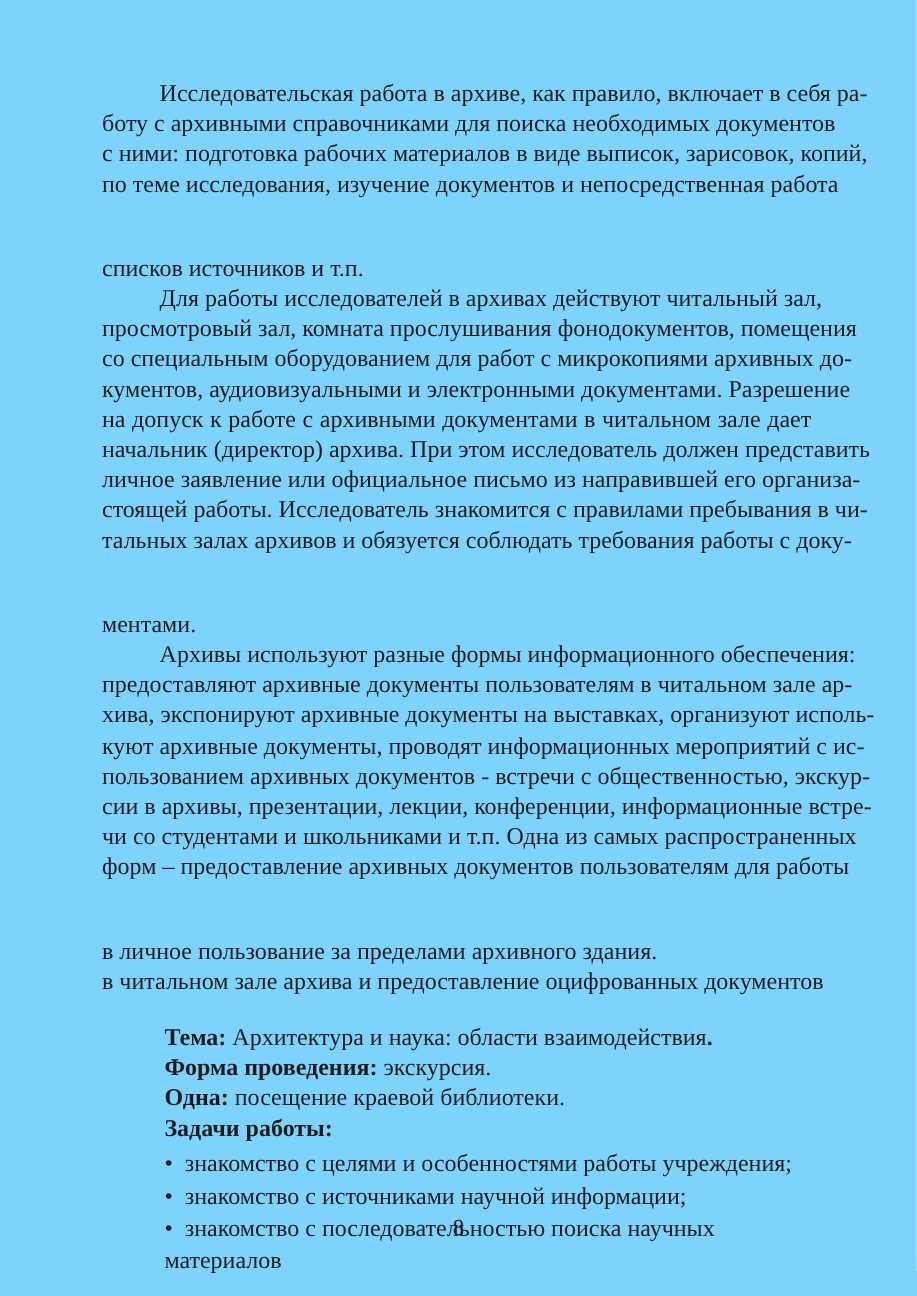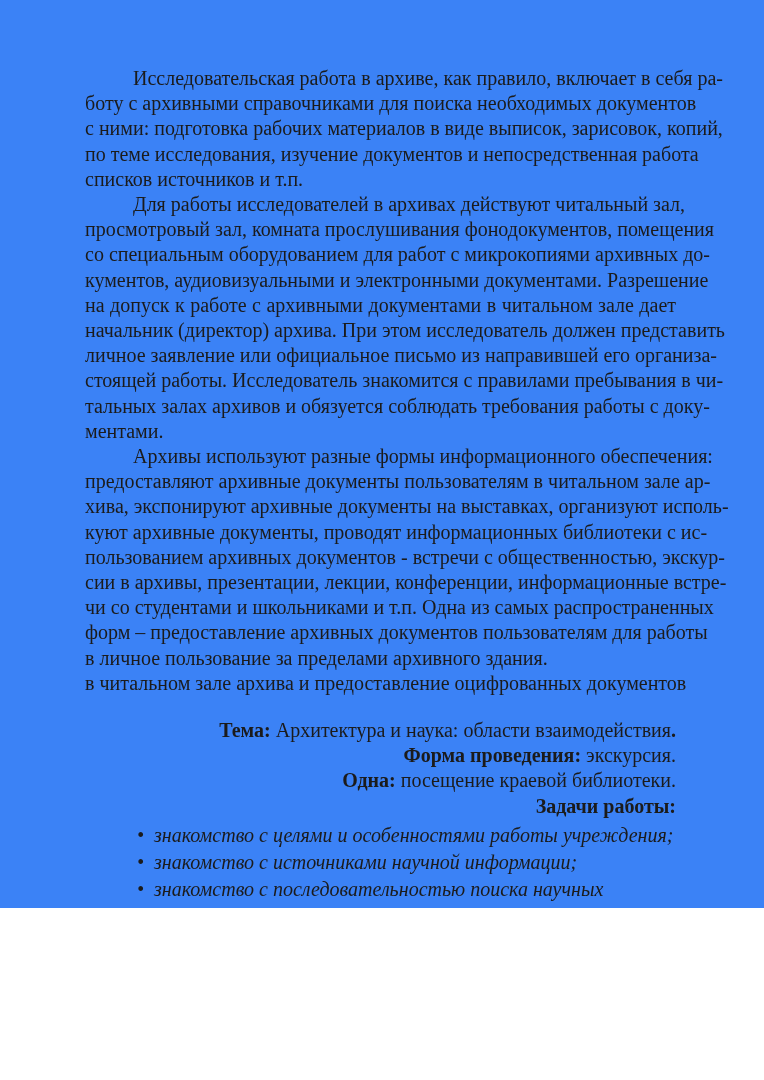--- a/index.html
+++ b/index.html
@@ -3,63 +3,61 @@
 <meta charset="utf-8">
 <style>
   html, body {
     margin: 0;
     padding: 0;
     background: #ffffff;
   }
   .page {
     position: relative;
     width: 764px;
-    height: 908px;
-    background: #3b82f6;
+    height: 1080px;
+    background: #7dd3fc;
     color: #1b1b1b;
     font-family: "Liberation Serif", serif;
     overflow: hidden;
   }
   .content {
     position: absolute;
     left: 85px;
     top: 66px;
     width: 591px;
   }
   .para { margin: 0; }
   .line {
     font-size: 20px;
     line-height: 25.2px;
     text-align: justify;
     text-align-last: justify;
     white-space: nowrap;
   }
   .line.first { padding-left: 48px; }
-  .line.last  { text-align: left; text-align-last: left; }
+  .line.last  { text-align: left; text-align-last: left; margin-top: 45px; }
   .heading {
     margin: 18px 0 0 0;
     font-size: 21px;
     font-weight: bold;
     text-align: center;
     line-height: 25.2px;
   }
   #details {
     margin-top: 22px;
     padding-left: 52px;
   }
   .detail-row {
     font-size: 20px;
     line-height: 25.2px;
-    text-align: right;
   }
   .detail-label, .detail-tail { font-weight: bold; }
   #bullets {
     padding-left: 52px;
     margin-top: 3px;
-    font-style: italic;
   }
   .bullet-row {
     font-size: 20px;
     line-height: 27px;
   }
   .bullet-icon {
     display: inline-block;
     width: 17px;
   }
   .page-num {
@@ -93,21 +91,21 @@
           <div class="line">начальник (директор) архива. При этом исследователь должен представить</div>
           <div class="line">личное заявление или официальное письмо из направившей его организа-</div>
           <div class="line">стоящей работы. Исследователь знакомится с правилами пребывания в чи-</div>
           <div class="line">тальных залах архивов и обязуется соблюдать требования работы с доку-</div>
           <div class="line last">ментами.</div>
         </div>
         <div class="para">
           <div class="line first">Архивы используют разные формы информационного обеспечения:</div>
           <div class="line">предоставляют архивные документы пользователям в читальном зале ар-</div>
           <div class="line">хива, экспонируют архивные документы на выставках, организуют исполь-</div>
-          <div class="line">куют архивные документы, проводят информационных библиотеки с ис-</div>
+          <div class="line">куют архивные документы, проводят информационных мероприятий с ис-</div>
           <div class="line">пользованием архивных документов - встречи с общественностью, экскур-</div>
           <div class="line">сии в архивы, презентации, лекции, конференции, информационные встре-</div>
           <div class="line">чи со студентами и школьниками и т.п. Одна из самых распространенных</div>
           <div class="line">форм – предоставление архивных документов пользователям для работы</div>
           <div class="line last">в личное пользование за пределами архивного здания.</div>
           <div class="line">в читальном зале архива и предоставление оцифрованных документов</div>
         </div>
       </div>
     <div id="details">
         <div class="detail-row"><span class="detail-label">Тема:</span> <span class="detail-text">Архитектура и наука: области взаимодействия</span><span class="detail-tail">.</span></div>

